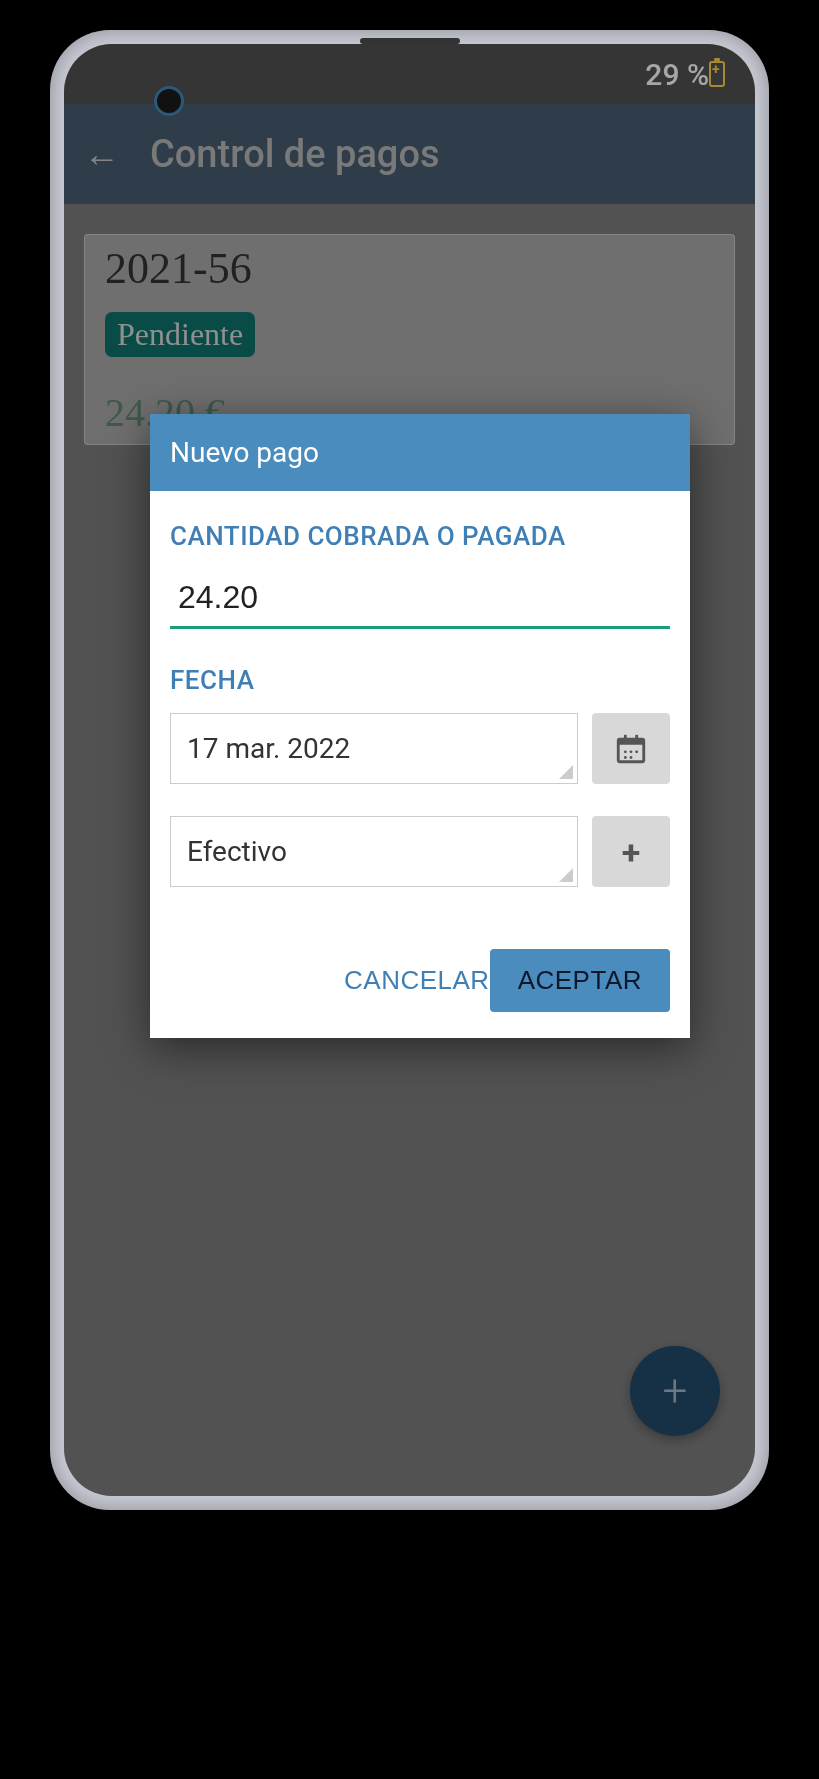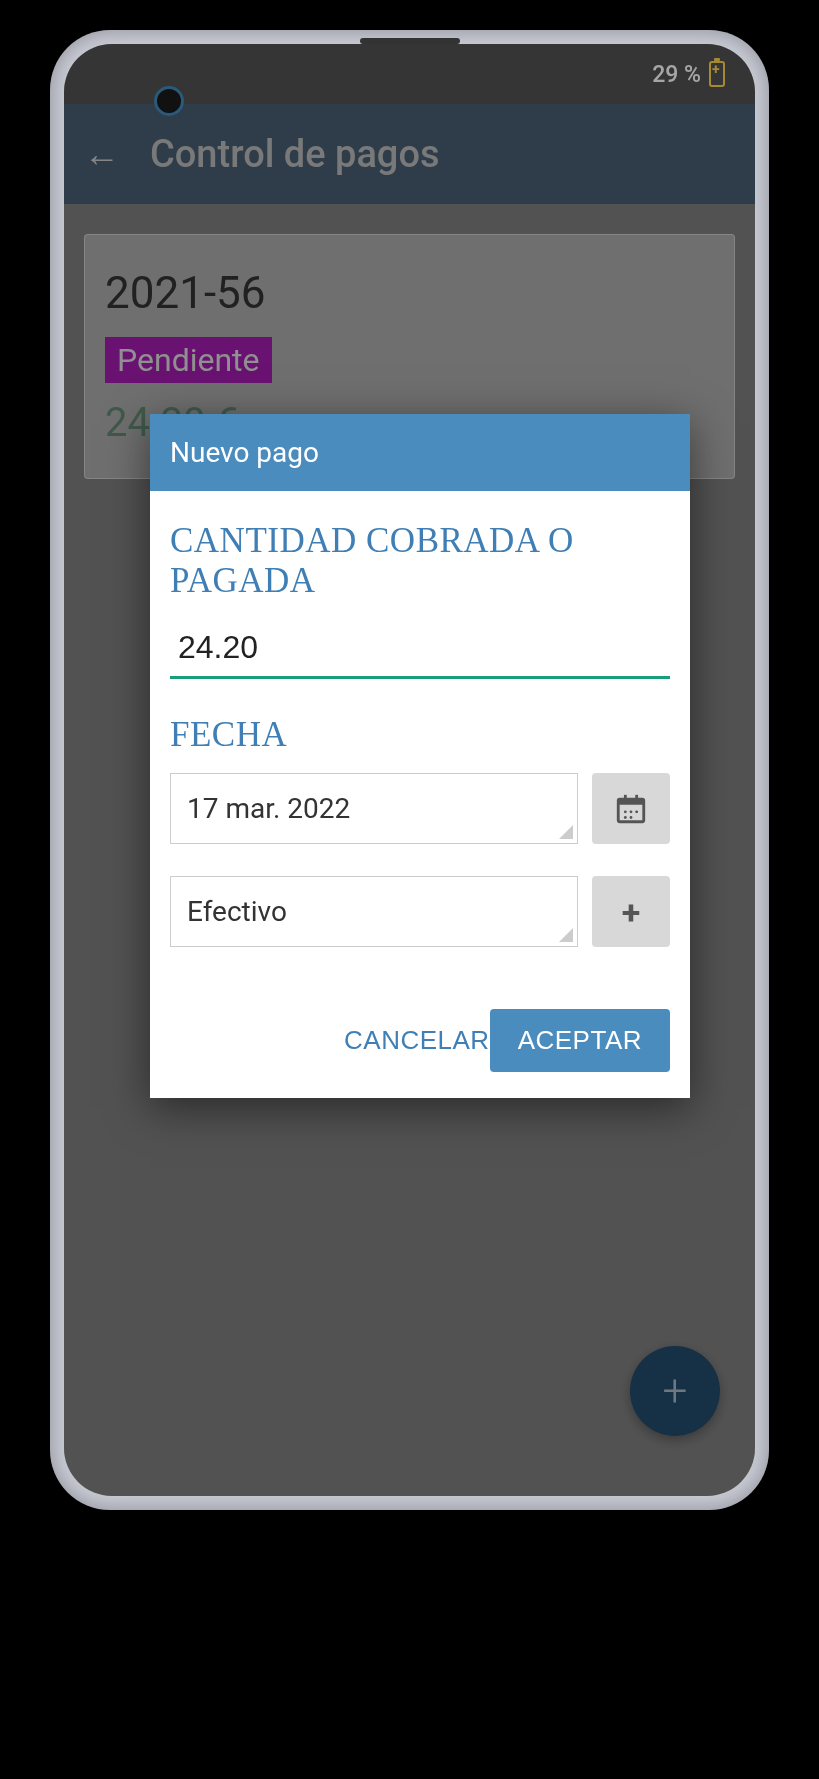--- a/index.html
+++ b/index.html
@@ -52,23 +52,22 @@
     border-radius: 50%;
     z-index: 101;
   }
   .status-bar {
     height: 60px;
     display: flex;
     align-items: center;
     justify-content: flex-end;
     padding: 0 30px 0 20px;
     color: #fff;
-    font-size: 23px;
-    font-weight: 500;
-    gap: 8px;
+    font-size: 30px;
+    font-weight: 500;
     background: rgba(0,0,0,0.35);
   }
   .battery-icon {
     width: 16px;
     height: 26px;
     border: 2px solid #ffd54f;
     border-radius: 3px;
     position: relative;
     display: flex;
     align-items: flex-end;
@@ -111,36 +110,37 @@
   }
   .content {
     padding: 30px 20px;
     position: relative;
     height: calc(100% - 160px);
   }
   .card {
     background: rgba(255,255,255,0.35);
     border: 1px solid rgba(255,255,255,0.4);
     border-radius: 4px;
-    padding: 32px 20px;
+    padding: 8px 20px;
+    font-family: Liberation Serif, serif;
   }
   .ref-number {
     font-size: 44px;
     font-weight: 400;
     color: #333;
     margin-bottom: 18px;
   }
   .status-badge {
     display: inline-block;
-    background: #a21caf;
+    background: #0f766e;
     color: #ddd;
     font-size: 32px;
     padding: 4px 12px;
-    border-radius: 0;
-    margin-bottom: 16px;
+    border-radius: 7px;
+    margin-bottom: 32px;
   }
   .amount {
     color: #1a6b3a;
     font-size: 40px;
     opacity: 0.5;
   }
   .fab {
     position: absolute;
     bottom: 60px;
     right: 35px;
@@ -175,25 +175,24 @@
     background: #4b8cbf;
     color: #fff;
     padding: 22px 20px;
     font-size: 28px;
   }
   .modal-body {
     padding: 30px 20px 10px;
   }
   .field-label {
     color: #3f7fb5;
-    font-size: 35px;
+    font-size: 26px;
     font-weight: 500;
     letter-spacing: 0.5px;
     margin-bottom: 18px;
-    font-family: Liberation Serif, serif;
   }
   .amount-input {
     width: 100%;
     border: none;
     border-bottom: 3px solid #1a9e7a;
     font-size: 32px;
     padding: 10px 8px;
     outline: none;
     margin-bottom: 36px;
     color: #222;
@@ -241,21 +240,21 @@
   .btn-text {
     color: #3f7fb5;
     font-size: 26px;
     font-weight: 500;
     background: none;
     border: none;
     letter-spacing: 0.5px;
   }
   .btn-primary {
     background: #4b8cbf;
-    color: #ffffff;
+    color: #0f172a;
     font-size: 26px;
     font-weight: 500;
     padding: 16px 28px;
     border: none;
     border-radius: 4px;
     letter-spacing: 0.5px;
   }
 </style>
 </head>
 <body>

